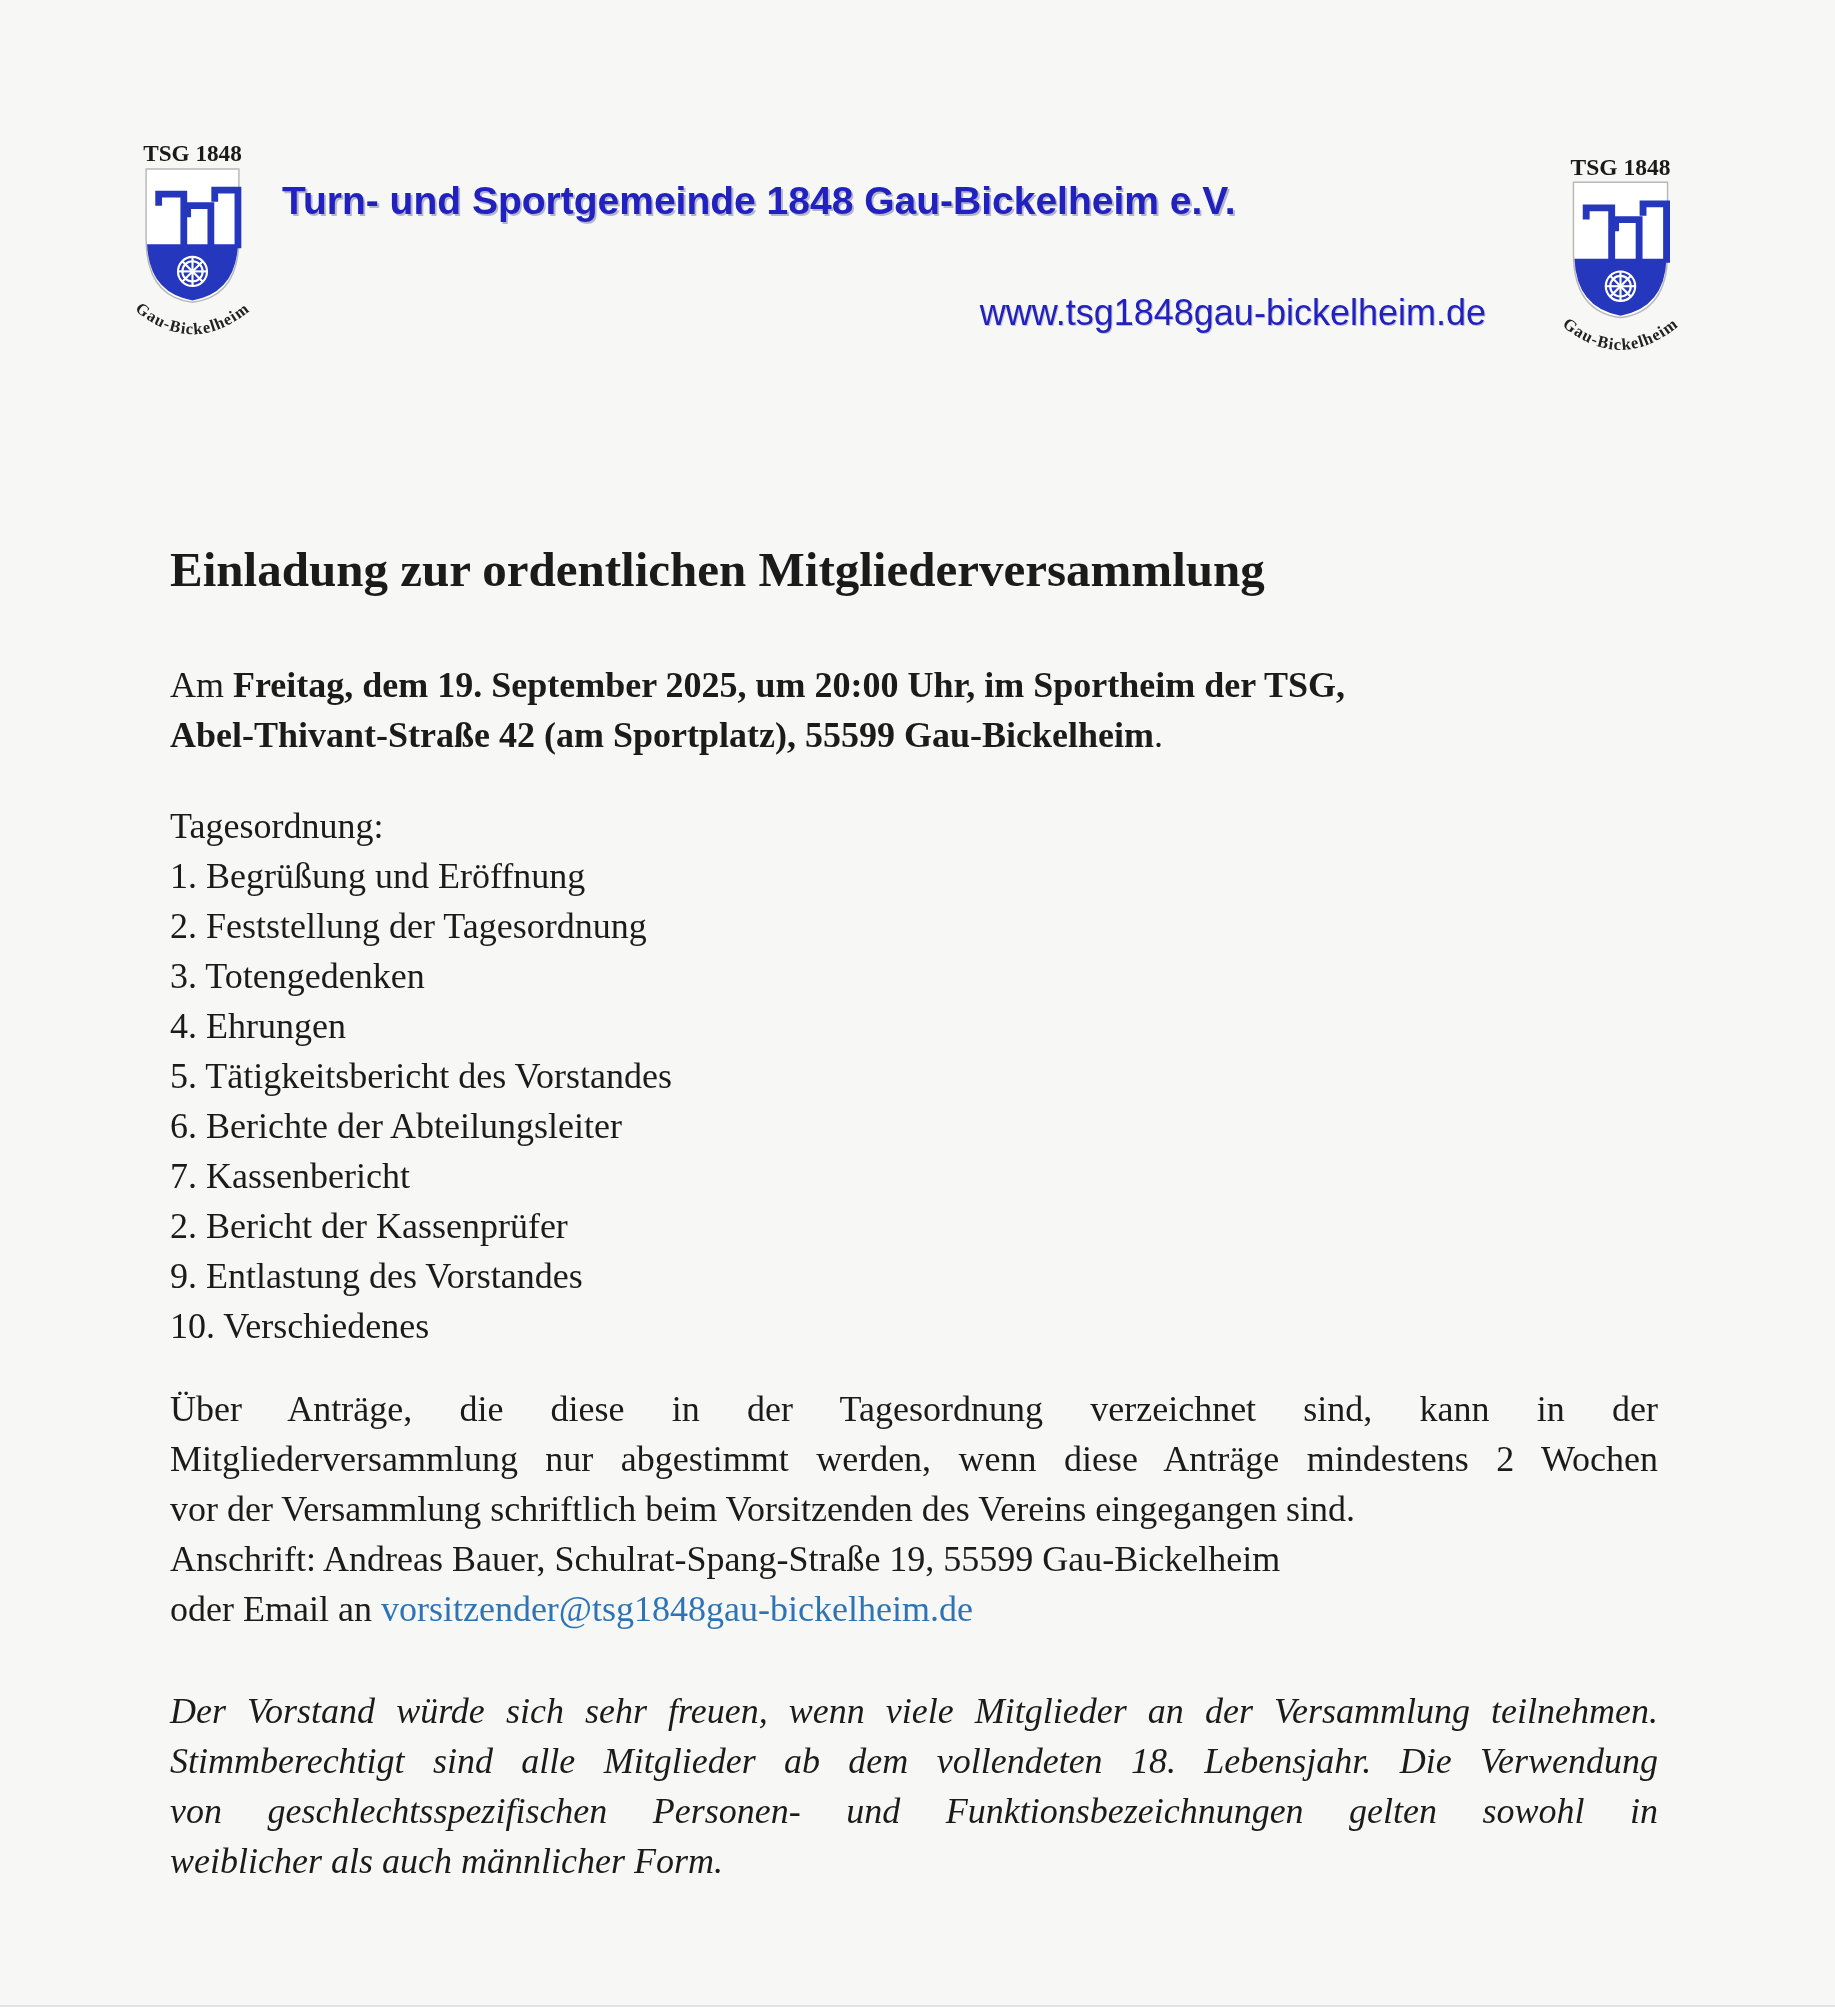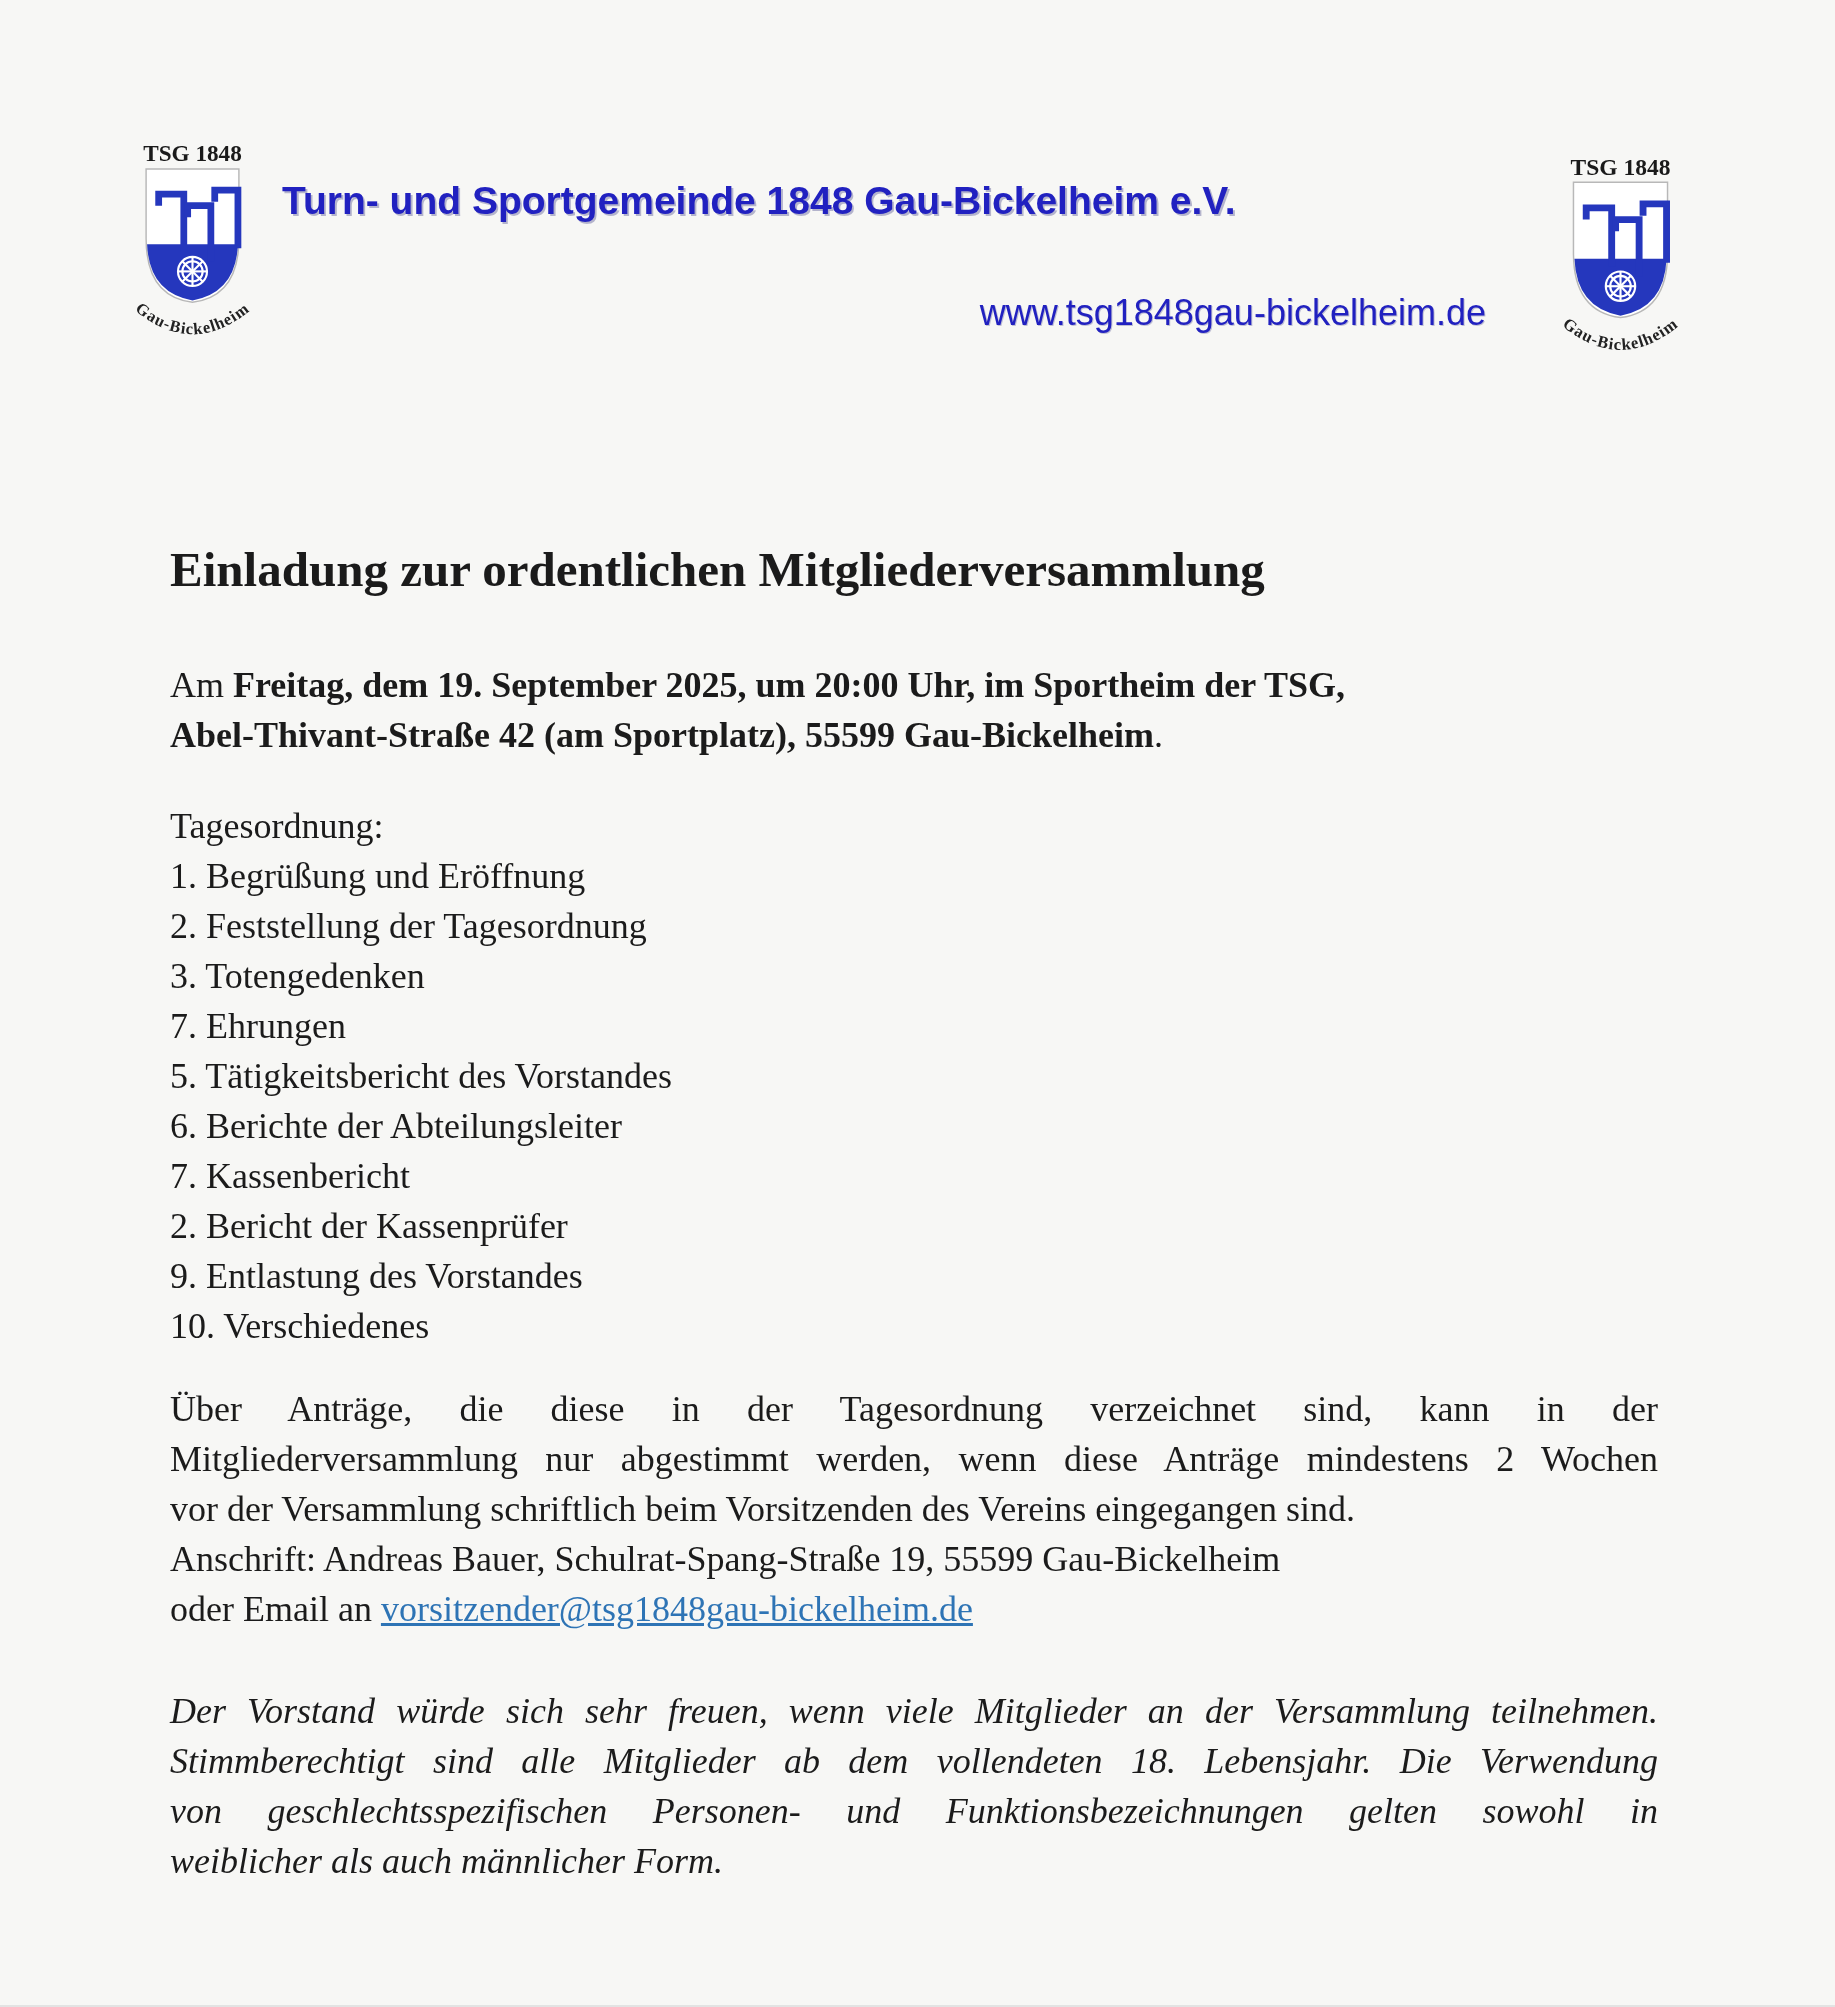--- a/index.html
+++ b/index.html
@@ -59,21 +59,20 @@
     font-weight:bold;font-size:49px;line-height:1.2;
   }
   .body-line{font-size:36px;line-height:50px;}
   .just{text-align:justify;text-align-last:justify;}
   .meeting{top:660px;}
   .agenda{top:801px;}
   .motions{top:1384px;}
   .closing{top:1686px;font-style:italic;}
   .email{
     color:var(--link-blue);
-    text-decoration:underline;
     cursor:pointer;
   }
   .page-bottom-edge{
     position:absolute;left:0;right:0;bottom:0;height:1.9px;background:#e3e3e3;
   }
   b{font-weight:bold;}
 </style>
 </head>
 <body>
 
@@ -135,21 +134,21 @@
 <div class="content-block meeting body-line">
   <span>Am </span><b>Freitag, dem 19. September 2025, um 20:00 Uhr, im Sportheim der TSG,</b><br>
   <b>Abel-Thivant-Straße 42 (am Sportplatz), 55599 Gau-Bickelheim</b><span>.</span>
 </div>
 
 <div class="content-block agenda">
   <div class="body-line">Tagesordnung:</div>
   <div class="body-line">1. Begrüßung und Eröffnung</div>
   <div class="body-line">2. Feststellung der Tagesordnung</div>
   <div class="body-line">3. Totengedenken</div>
-  <div class="body-line">7. Ehrungen</div>
+  <div class="body-line">4. Ehrungen</div>
   <div class="body-line">5. Tätigkeitsbericht des Vorstandes</div>
   <div class="body-line">6. Berichte der Abteilungsleiter</div>
   <div class="body-line">7. Kassenbericht</div>
   <div class="body-line">2. Bericht der Kassenprüfer</div>
   <div class="body-line">9. Entlastung des Vorstandes</div>
   <div class="body-line">10. Verschiedenes</div>
 </div>
 
 <div class="content-block motions">
   <div class="body-line just">Über Anträge, die diese in der Tagesordnung verzeichnet sind, kann in der</div>

